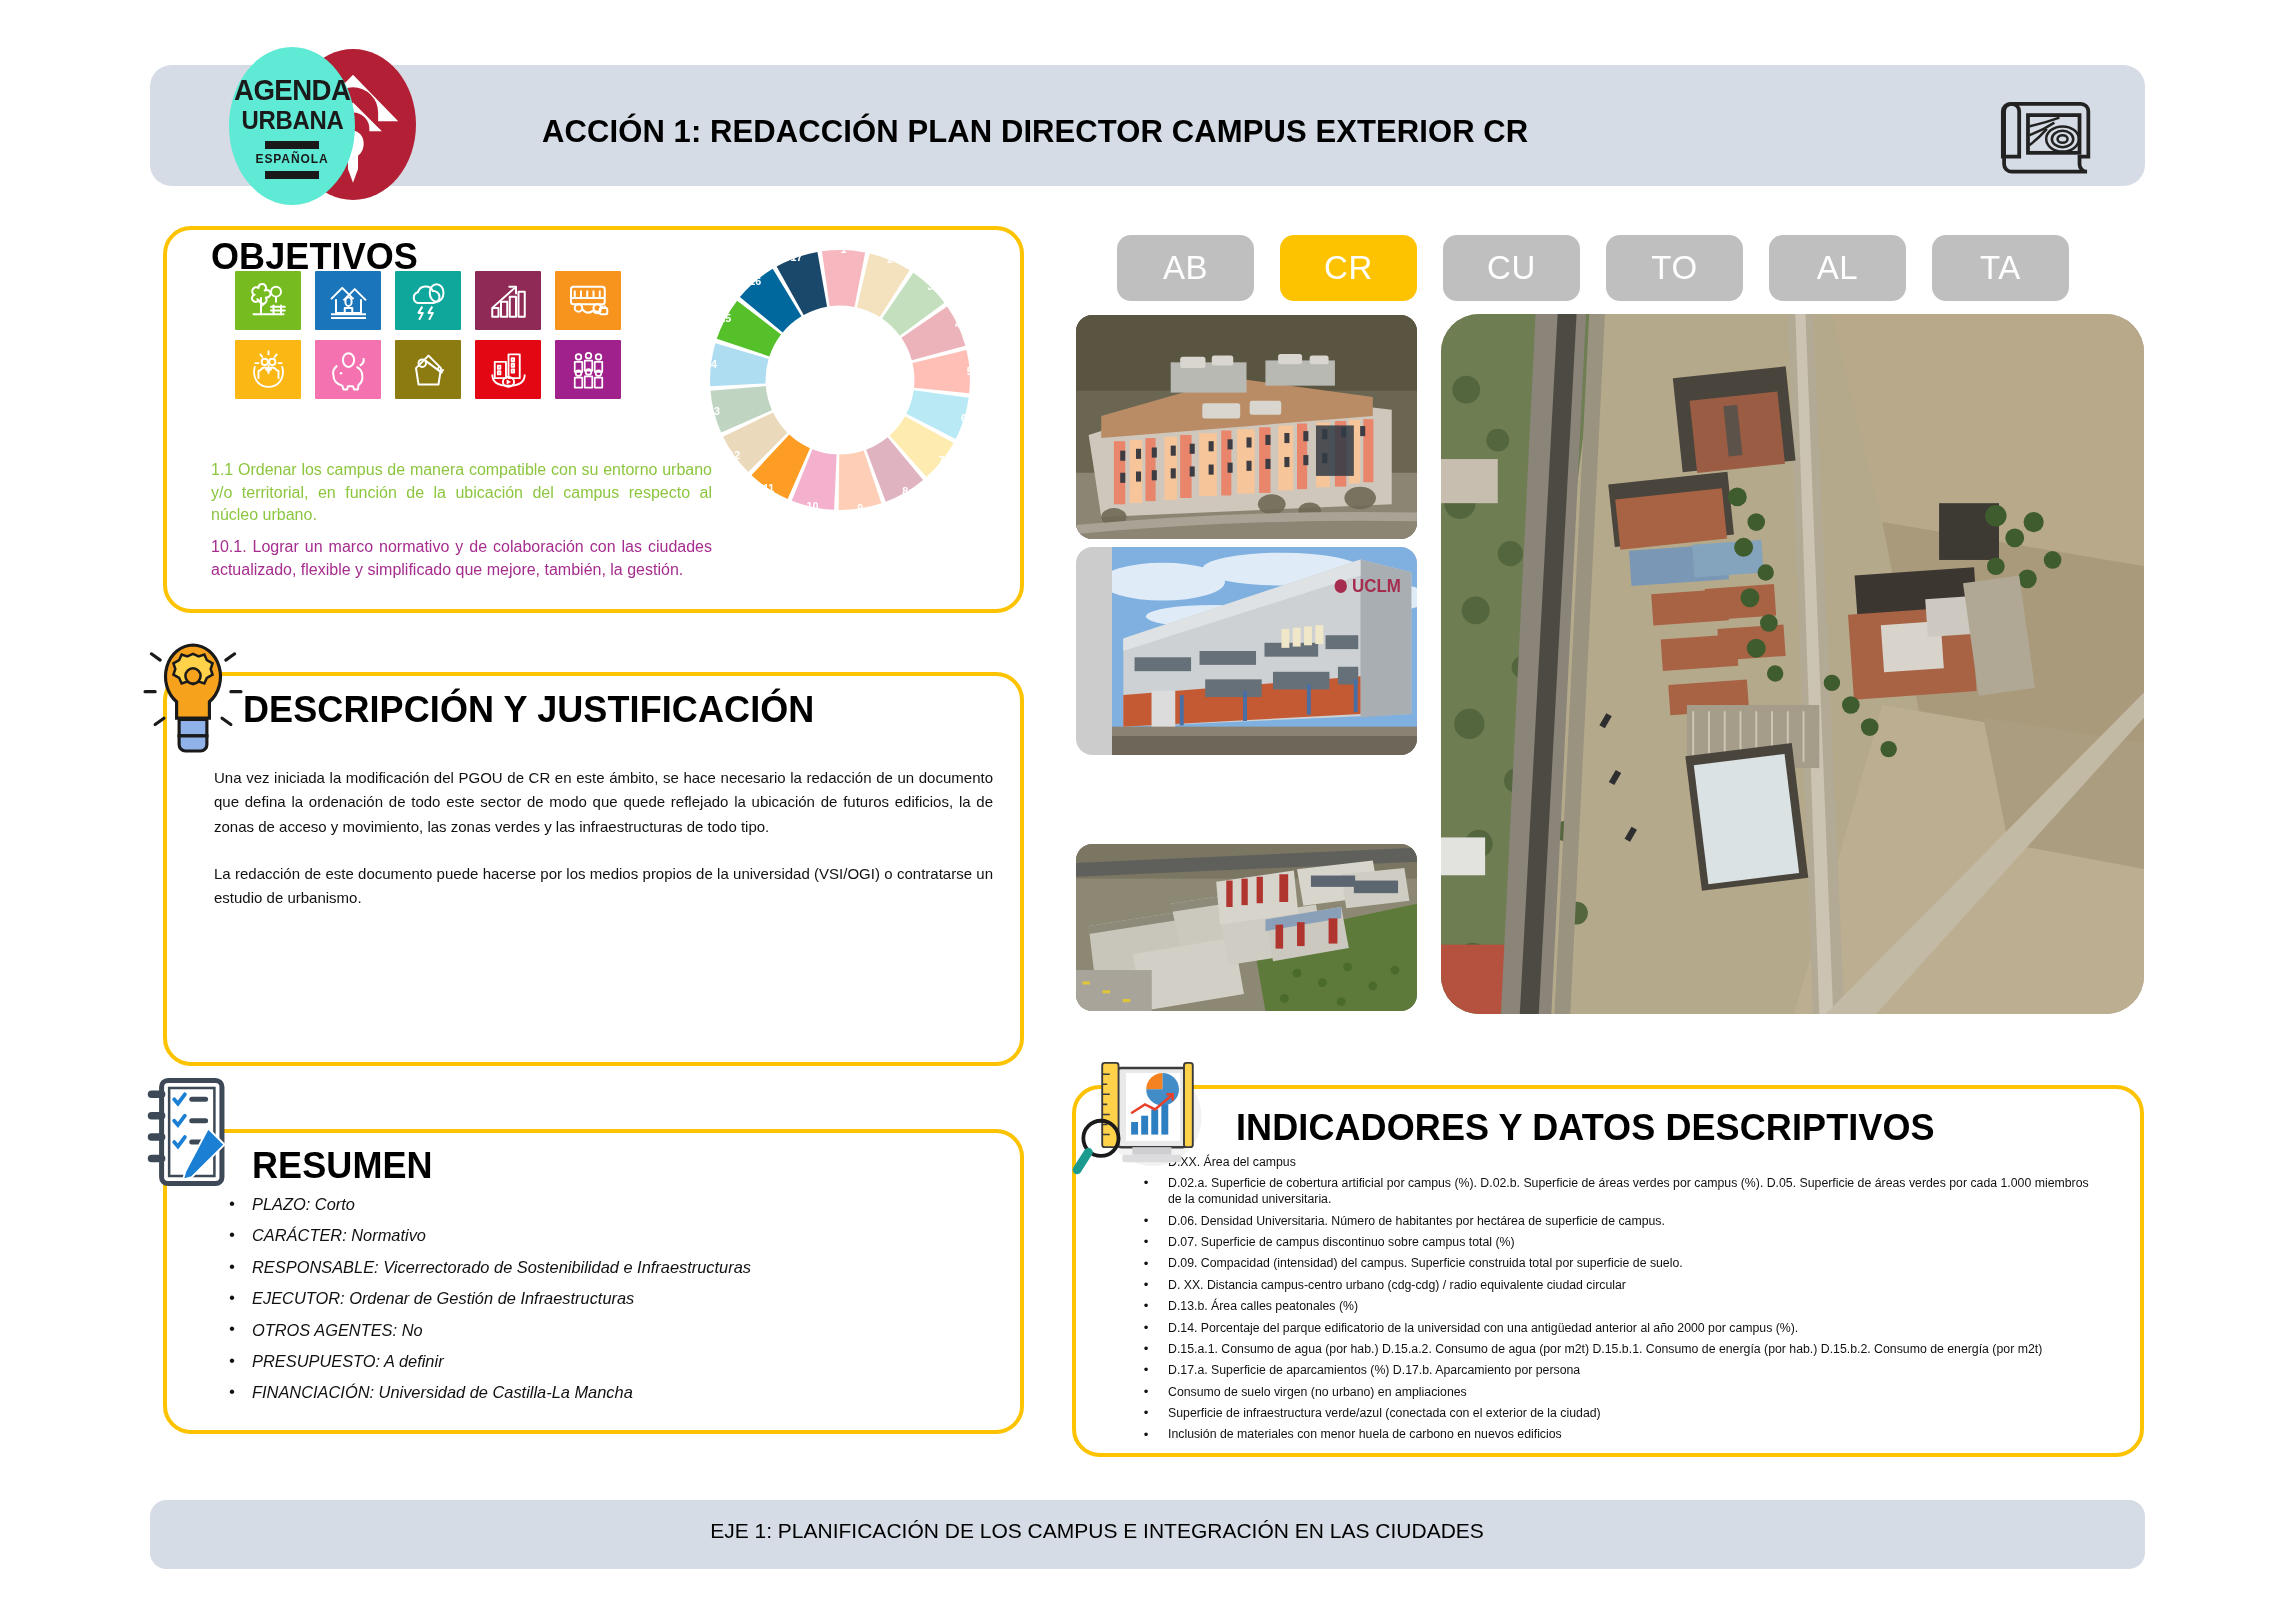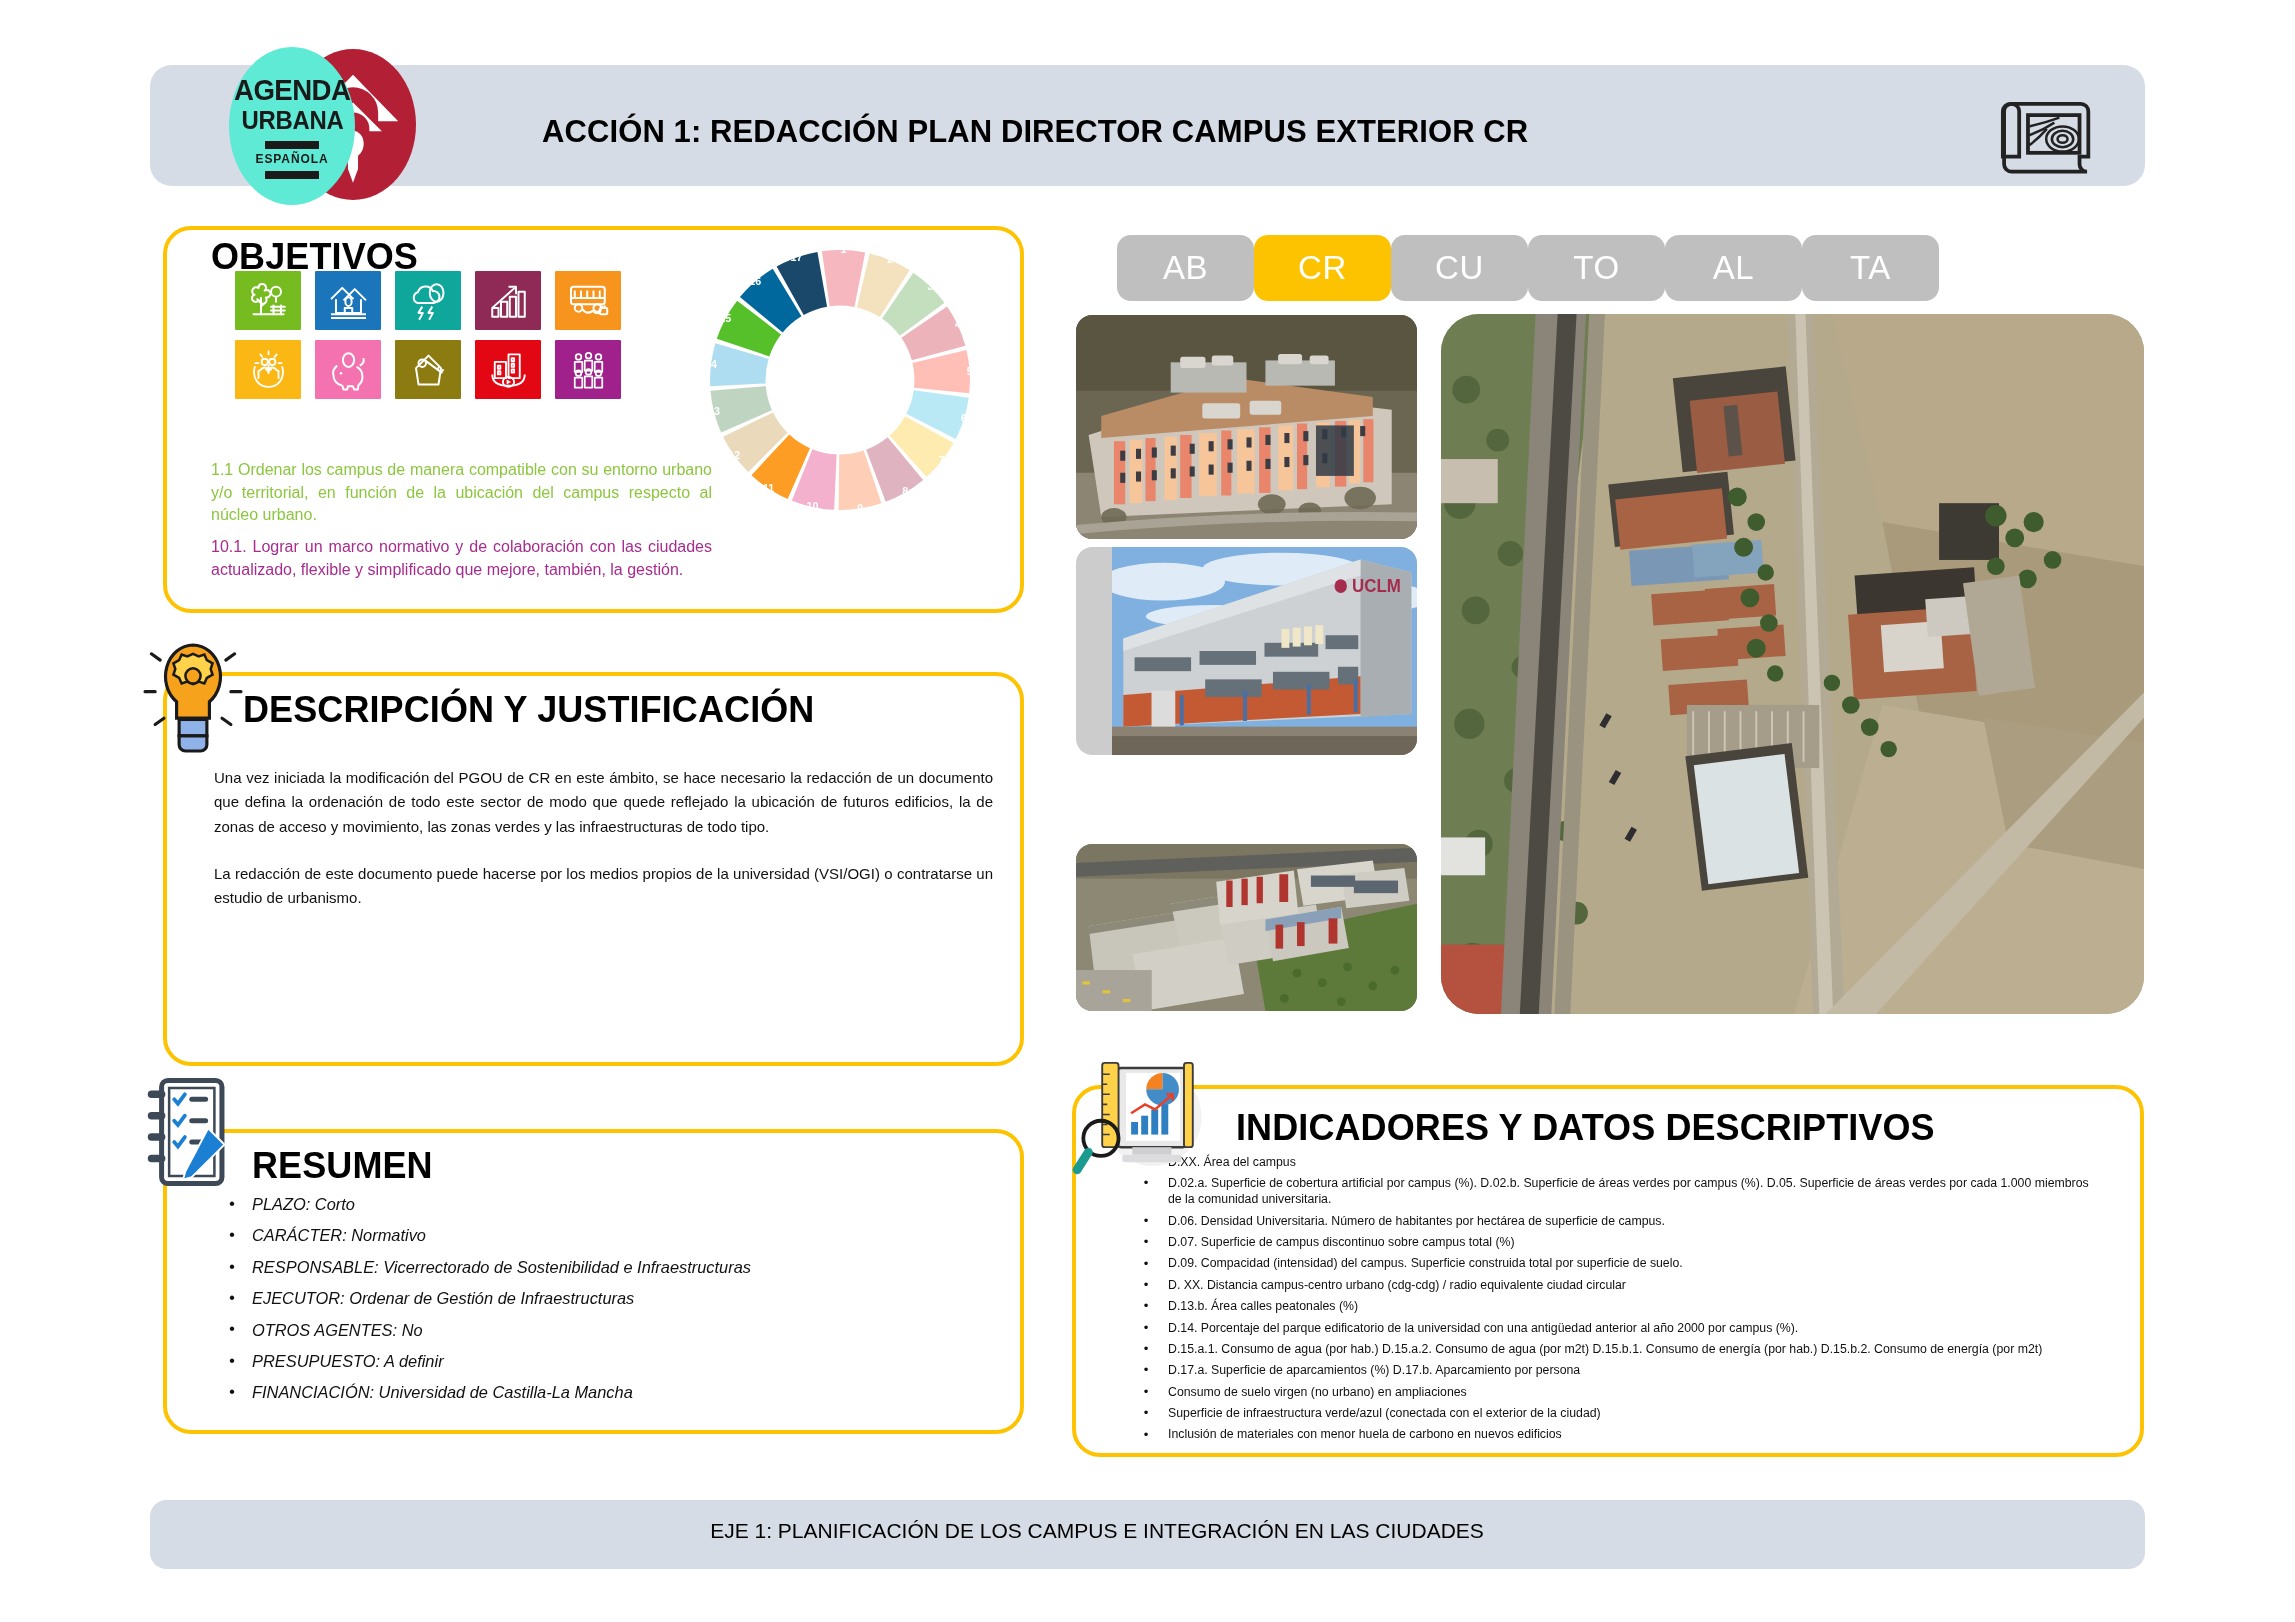--- a/index.html
+++ b/index.html
@@ -87,21 +87,21 @@
 
   
   .ind-icon { position:absolute; left: 1072px; top: 1059px; width: 151px; height: 126px; z-index: 6;}
   .ind-title { left: 1236px; top: 1107px; }
   .ind-list { position:absolute; left: 1135px; top: 1155px; width: 965px;
     font-size: 12.3px; line-height: 1.30; color:#111; list-style:none; }
   .ind-list li { position:relative; padding-left: 33px; margin-bottom: 5.4px; text-align:left; }
   .ind-list li:before { content:"•"; position:absolute; left: 8.8px; top:-1.9px; font-size: 13.2px; }
 
   
-  .tabs { position:absolute; left: 1117px; top: 235px; display:flex; gap: 0; }
+  .tabs { position:absolute; left: 1117px; top: 235px; display:flex; gap: 26px; }
   .tab {
     width: 137px; height: 66px; border-radius: 14px; background: #BFBFBF;
     display:flex; align-items:center; justify-content:center;
     color:#fff; font-size: 33px; font-weight: 400; letter-spacing:0.6px;
   }
   .tab.active { background: #FDC300; }
 
   
   .photo { position:absolute; border-radius: 16.4px; overflow:hidden; background:#ccc; }
   .ph1 { left: 1076px; top: 315px; width: 341px; height: 224px; }

